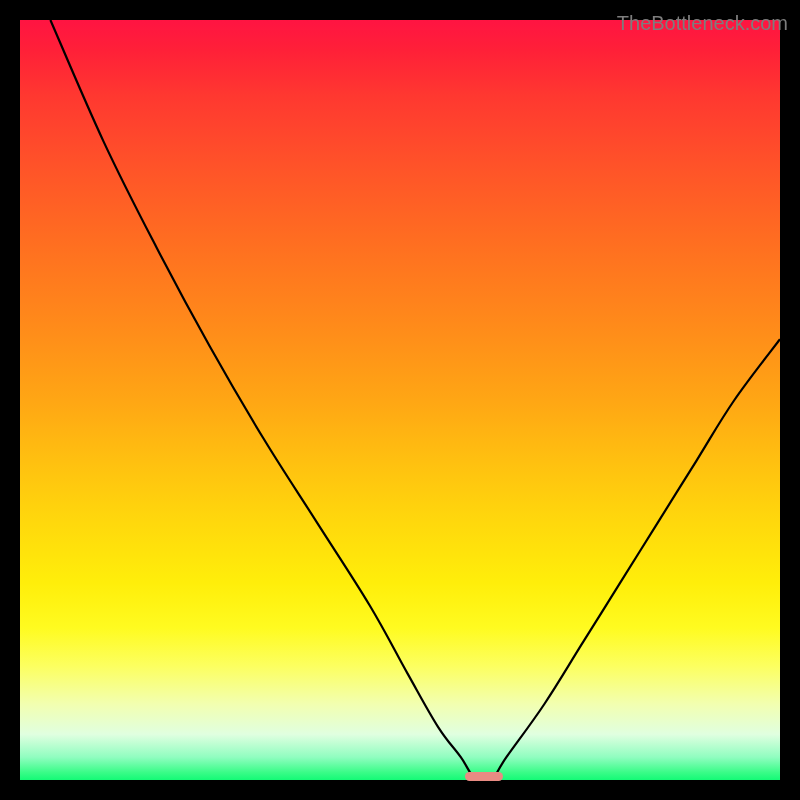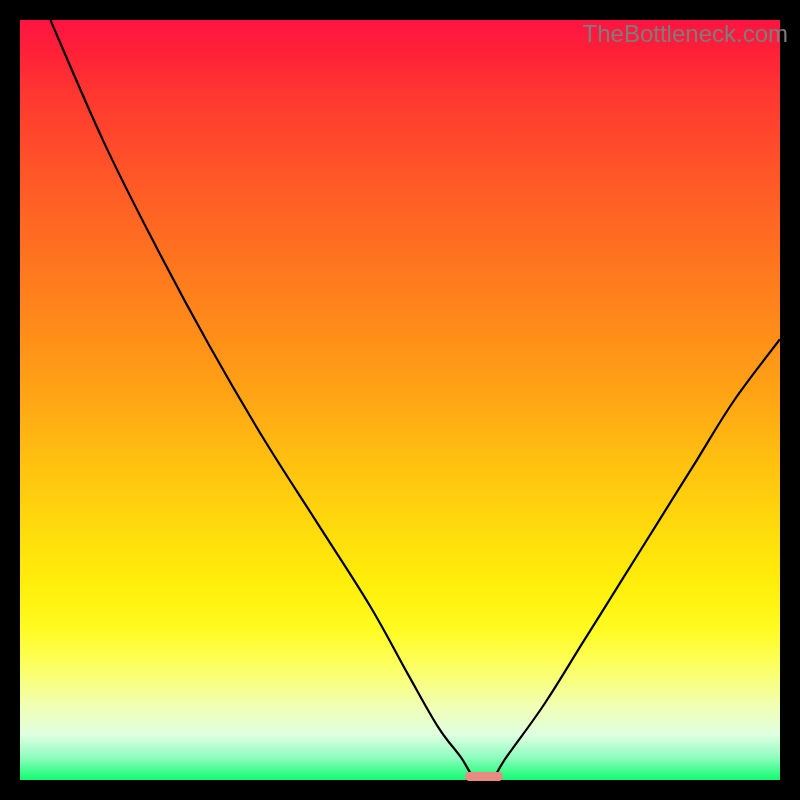--- a/index.html
+++ b/index.html
@@ -38,24 +38,24 @@
       #fcff60 85%,
       #f2ffb0 90%,
       #e0ffe0 94%,
       #90fdc0 97%,
       #3afc88 99%,
       #14fa76 100%
     );
   }
   .watermark {
     position: absolute;
-    top: 20px;
+    top: 12px;
     right: 12px;
     color: #7d7d7d;
-    font-size: 24px;
+    font-size: 20px;
     z-index: 10;
   }
   svg.curve {
     position: absolute;
     left: 20px;
     top: 20px;
     width: 760px;
     height: 760px;
     pointer-events: none;
   }

